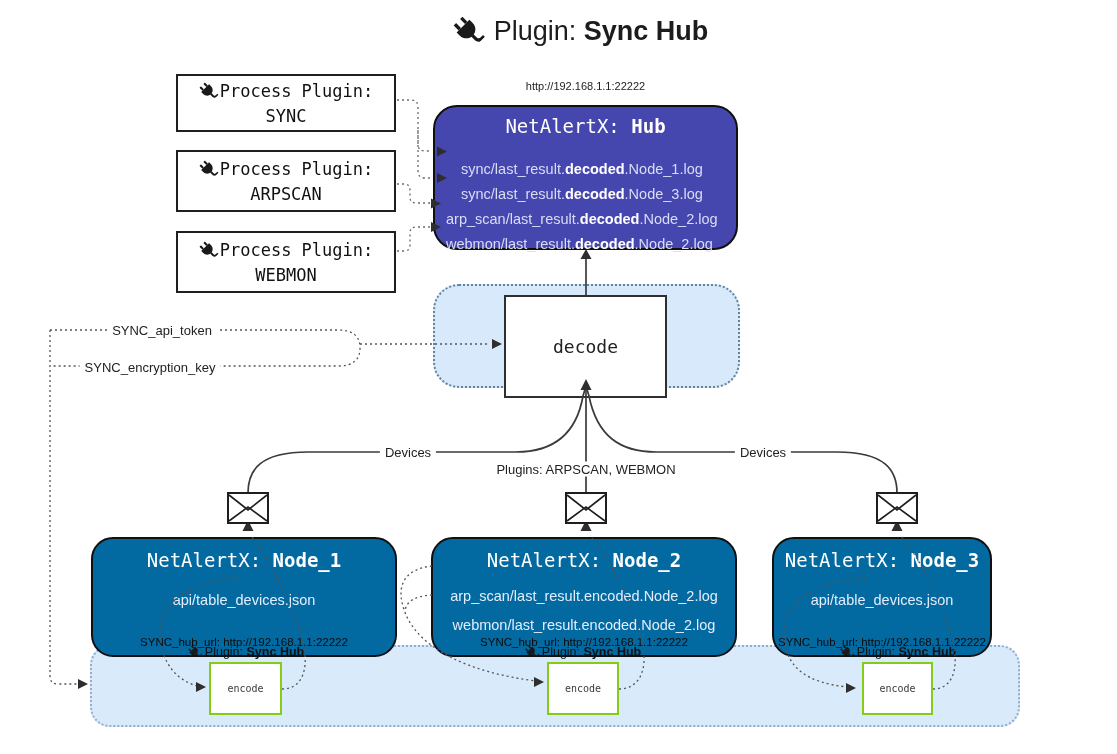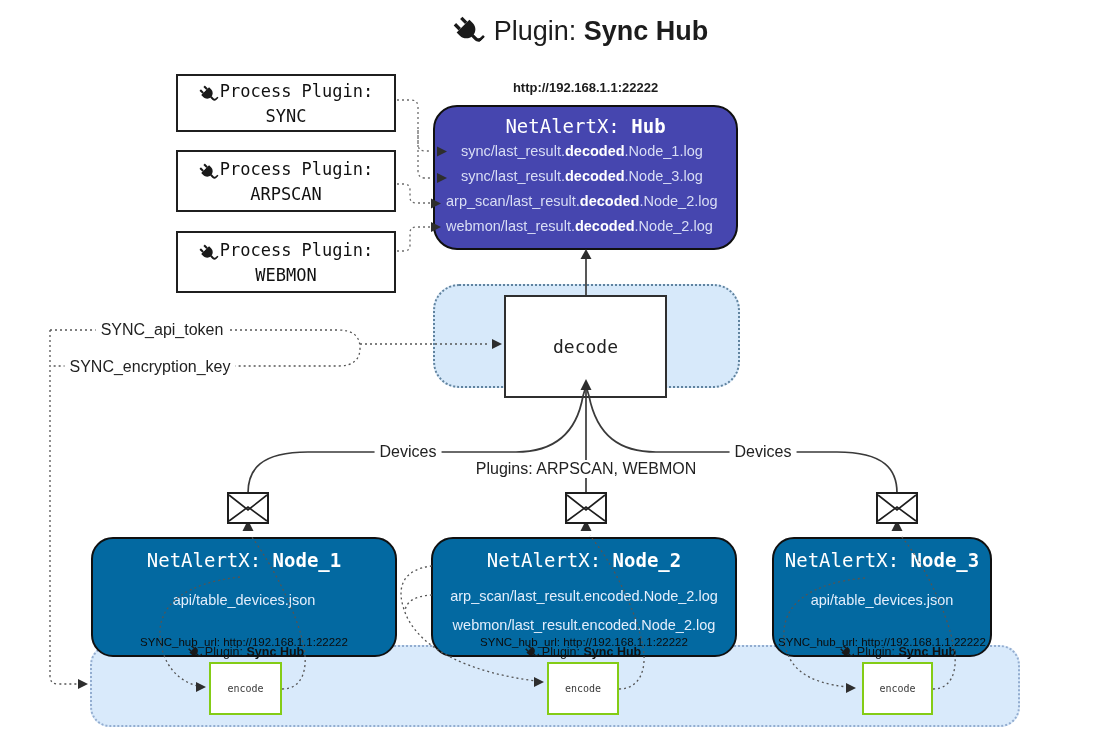--- a/index.html
+++ b/index.html
@@ -8,43 +8,43 @@
   
   .header{position:absolute;top:16px;left:0;width:100%;display:flex;justify-content:center;
           align-items:center;gap:10px;padding-left:44px;box-sizing:border-box;z-index:2;}
   .header .ttl{font-size:27px;color:#1c1c1c;}
   .header .ttl b{font-weight:800;}
   .plug{fill:#1a1a1a;transform:rotate(-45deg);flex:0 0 auto;}
   
   .pbox{position:absolute;left:176px;width:220px;background:#fff;border:2px solid #1f1f1f;
         box-sizing:border-box;display:flex;flex-direction:column;justify-content:center;
         align-items:center;z-index:1;font-family:"DejaVu Sans Mono",monospace;font-size:17px;color:#111;}
-  .pbox .row1{display:flex;align-items:flex-end;gap:2px;line-height:26px;}
+  .pbox .row1{display:flex;align-items:center;gap:2px;line-height:26px;}
   .pbox .row2{line-height:24px;}
   
-  .hub-url{position:absolute;top:80px;left:433px;width:305px;text-align:center;font-size:13px;
-           color:#1c1c1c;z-index:2;font-weight:bold;}
+  .hub-url{position:absolute;top:80px;left:433px;width:305px;text-align:center;font-size:11px;
+           color:#1c1c1c;z-index:2;}
   .hub{position:absolute;left:433px;top:105px;width:305px;height:145px;background:#4646af;
        border:2px solid #101010;border-radius:24px;box-sizing:border-box;z-index:1;padding-top:6px;}
   .hub-title{font-family:"DejaVu Sans Mono",monospace;font-size:19px;color:#fff;text-align:center;
-             line-height:26px;margin-bottom:0;}
+             line-height:26px;margin-bottom:18px;}
   .hub-title b{font-weight:800;}
   .hlog{font-size:14.5px;color:#d9def5;line-height:25px;white-space:nowrap;}
   .hlog b{color:#ffffff;font-weight:700;}
   .ind1{padding-left:26px;}
   .ind2{padding-left:11px;}
   
   .dwrap{position:absolute;left:433px;top:284px;width:307px;height:104px;background:#d7e9fa;
          border:2px dotted #60839f;border-radius:26px;box-sizing:border-box;z-index:1;}
   .dbox{position:absolute;left:504px;top:295px;width:163px;height:103px;background:#fff;
         border:2px solid #2f2f2f;box-sizing:border-box;display:flex;align-items:center;
         justify-content:center;font-family:"DejaVu Sans Mono",monospace;font-size:18px;color:#222;z-index:1;}
   
   .linelbl{position:absolute;transform:translate(-50%,-50%);background:#fff;padding:0 5px;
-           font-size:16px;color:#222;z-index:4;white-space:nowrap;}
+           font-size:13px;color:#222;z-index:4;white-space:nowrap;}
   
   .node{position:absolute;top:517px;height:120px;background:#0369a1;border:2px solid #101010;
         border-radius:22px;box-sizing:border-box;z-index:1;padding-top:8px;margin-top:20px;}
   .node-title{font-family:"DejaVu Sans Mono",monospace;font-size:19px;color:#fff;text-align:center;
               line-height:26px;}
   .node-title b{font-weight:800;}
   .nline{font-size:14.5px;color:#e3eefc;text-align:center;line-height:22px;white-space:nowrap;}
   .one-line .nline{margin-top:16px;}
   .two-line .nline1{margin-top:12px;}
   .two-line .nline2{margin-top:7px;}

